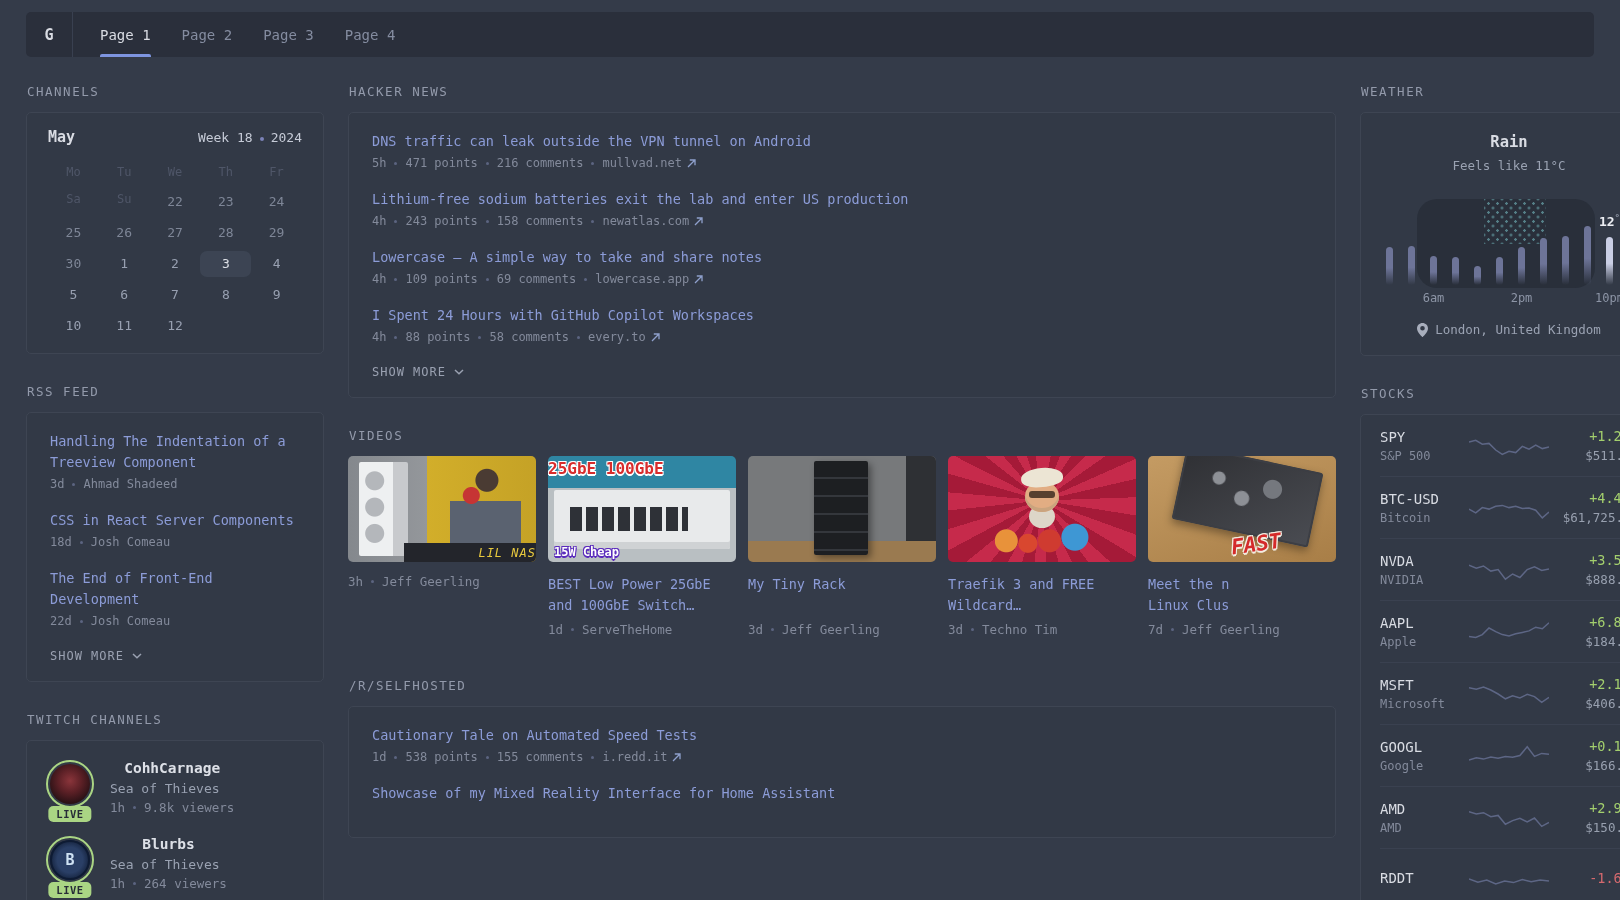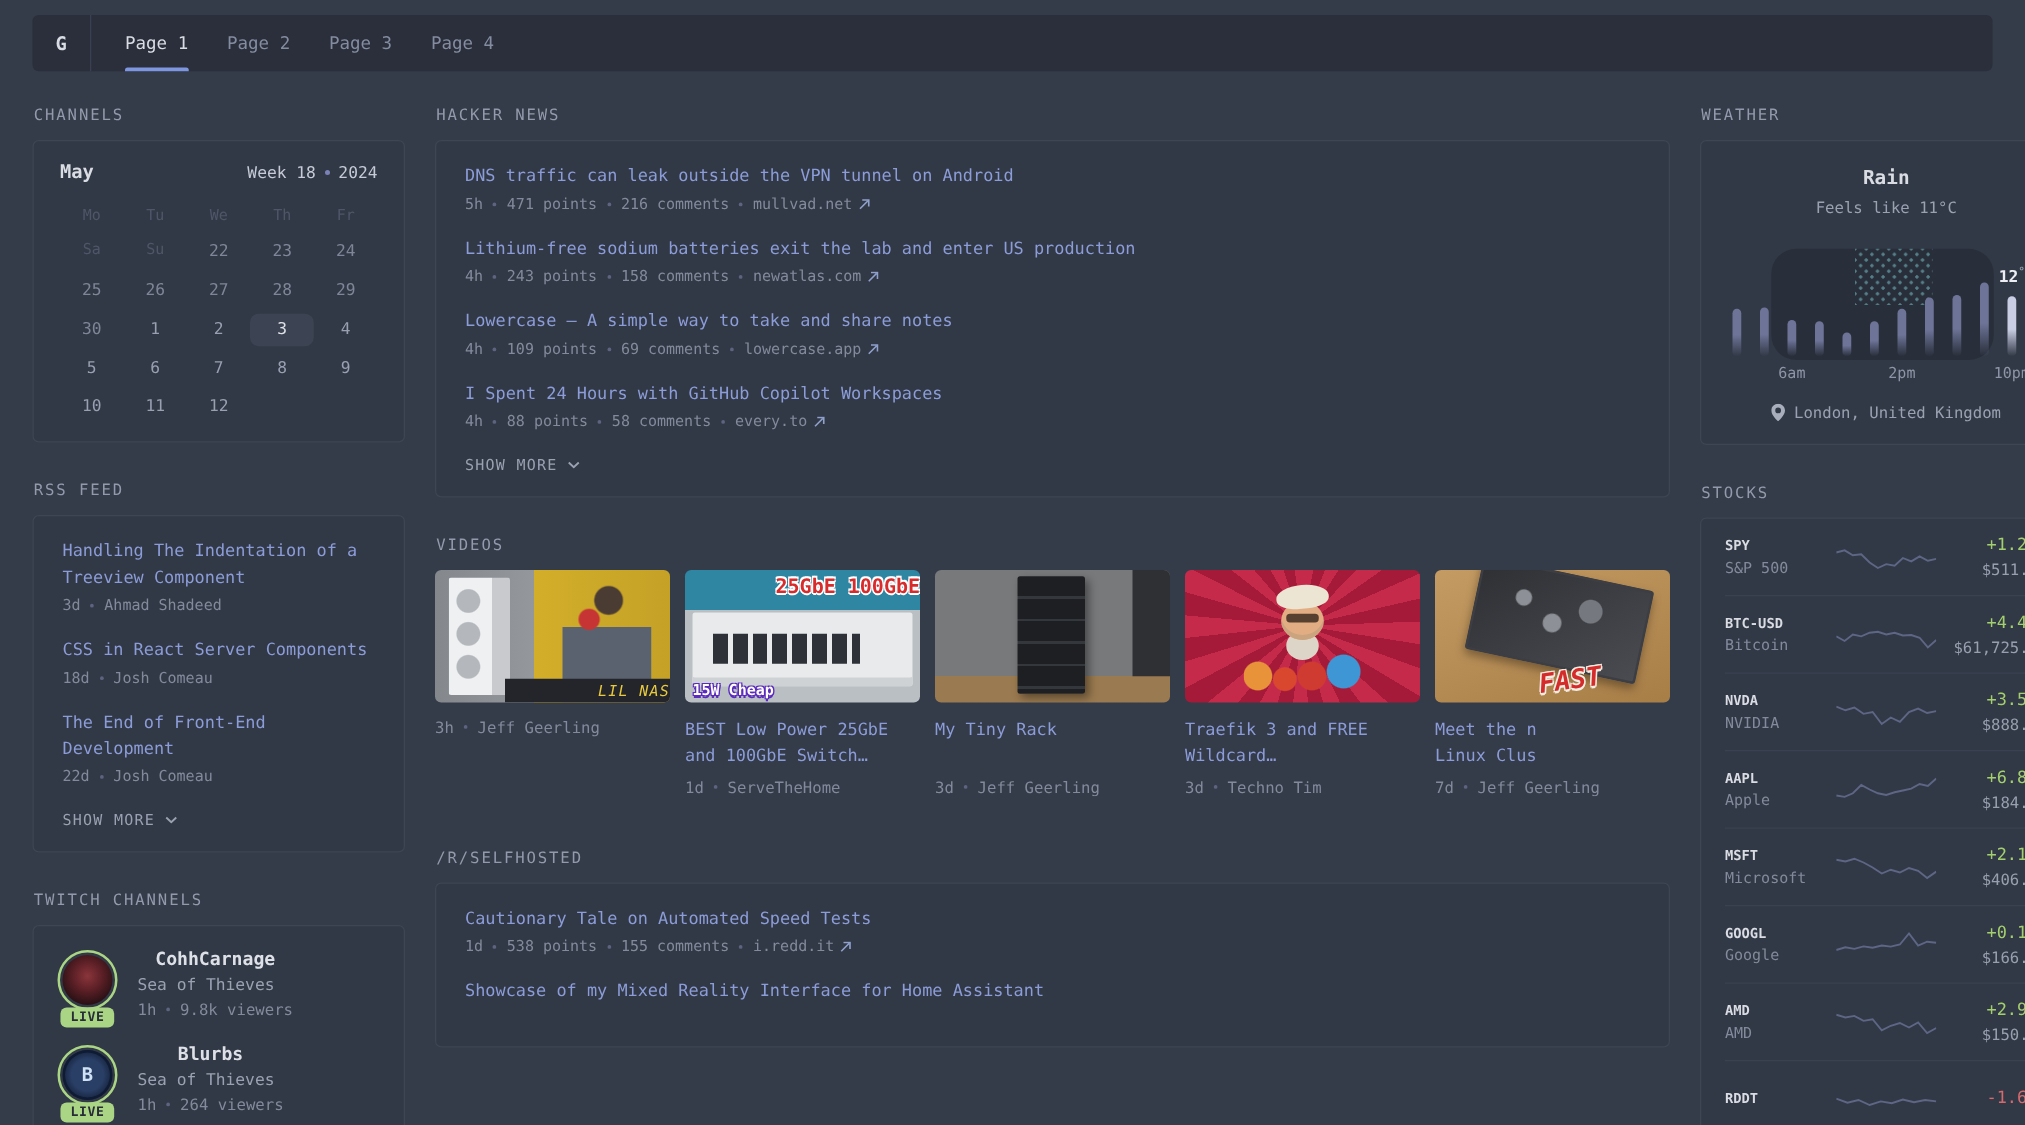--- a/index.html
+++ b/index.html
@@ -80,21 +80,21 @@
   .thumb-bignas .d2{right:8%;top:10%;width:38%;height:90%;
     background:radial-gradient(circle at 52% 14%,#4a3b33 0 11px,transparent 12px),
       radial-gradient(circle at 30% 30%,#c63434 0 8px,transparent 9px),
       linear-gradient(transparent 36%,#5a6270 36%);}
   .thumb-bignas .tt0{position:absolute;bottom:0;left:30%;right:0;background:#23252b;color:#e8c93e;
     font-weight:normal;font-style:italic;font-size:12px;text-align:right;padding:2.5px 0;letter-spacing:1px;}
   .thumb-sth{background:linear-gradient(180deg,#2f86a3 0 30%,#b9bfc2 30% 100%);}
   .thumb-sth .d1{left:3%;right:3%;top:32%;height:56%;background:#e8eaeb;border-radius:2px;box-shadow:inset 0 -7px 0 #cfd2d4;}
   .thumb-sth .d1::before{content:'';position:absolute;left:9%;right:24%;top:28%;height:42%;
     background:repeating-linear-gradient(90deg,#2e3137 0 12px,transparent 12px 16px);}
-  .thumb-sth .tt0{position:absolute;top:3px;left:0;right:0;text-align:right;font-size:16px;font-weight:bold;color:#d82c2c;
+  .thumb-sth .tt0{position:absolute;top:3px;left:0;right:0;text-align:left;font-size:16px;font-weight:bold;color:#d82c2c;
     text-shadow:-1px -1px 0 #fff,1px -1px 0 #fff,-1px 1px 0 #fff,1px 1px 0 #fff,0 2px 0 #fff;}
   .thumb-sth .tt1{position:absolute;bottom:3px;left:6px;font-size:12px;font-weight:bold;color:#fff;
     text-shadow:-1px -1px 0 #5b2bbd,1px -1px 0 #5b2bbd,-1px 1px 0 #5b2bbd,1px 1px 0 #5b2bbd,0 2px 0 #5b2bbd;}
   .thumb-rack{background:linear-gradient(180deg,#77797b 0 80%,#9a7a50 80% 100%);}
   .thumb-rack .d1{left:35%;top:5%;width:29%;height:88%;border-radius:2px;
     background:repeating-linear-gradient(180deg,#1d1f22 0 16px,#34373c 16px 18px);box-shadow:3px 3px 7px rgba(0,0,0,.4);}
   .thumb-rack .d2{right:0;top:0;width:16%;height:80%;background:#2e3034;}
   .thumb-tim{background:repeating-conic-gradient(from 0deg at 50% 42%,#c62a4b 0 11deg,#a51a38 11deg 22deg);}
   .thumb-tim .d1{left:50%;top:11%;transform:translateX(-50%) rotate(-5deg);width:42px;height:19px;
     border-radius:50% 50% 42% 42%;background:#ece5d4;z-index:2;}
@@ -131,21 +131,21 @@
   .w-temp{position:absolute;transform:translateX(-50%);font-size:13px;font-weight:bold;color:#eceef3;}
   .w-temp .deg{font-size:9px;color:#9aa1b1;vertical-align:super;}
   .w-axis{position:relative;width:250px;height:16px;margin:6px auto 0;}
   .w-axis span{position:absolute;transform:translateX(-50%);font-size:12px;color:#8d95a6;}
   .w-loc{display:flex;align-items:center;justify-content:center;gap:7px;margin-top:15px;font-size:12.5px;color:var(--text);}
   
   .stocks-card{padding:0 19px;}
   .stock-row{display:flex;align-items:center;height:62px;border-bottom:1px solid #3a4150;cursor:pointer;}
   .stock-row:last-child{border-bottom:none;}
   .st-left{flex:1;min-width:0;}
-  .st-sym{font-size:11px;font-weight:bold;color:var(--text-hi);}
+  .st-sym{font-size:14px;font-weight:normal;color:var(--text-hi);}
   .st-name{font-size:12px;color:var(--dim);margin-top:4px;}
   .st-spark{flex:none;width:80px;height:30px;}
   .st-right{flex:1;text-align:right;}
   .st-chg{font-size:13.5px;}
   .st-chg.up{color:var(--green);} .st-chg.down{color:var(--red);}
   .st-price{font-size:12.5px;color:#98a0af;margin-top:4px;}
 </style>
 </head>
 <body>
 

